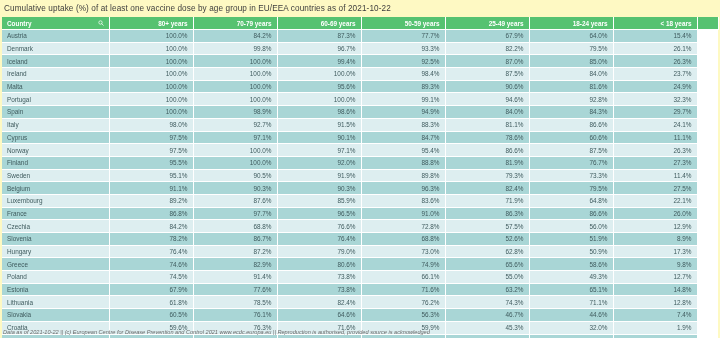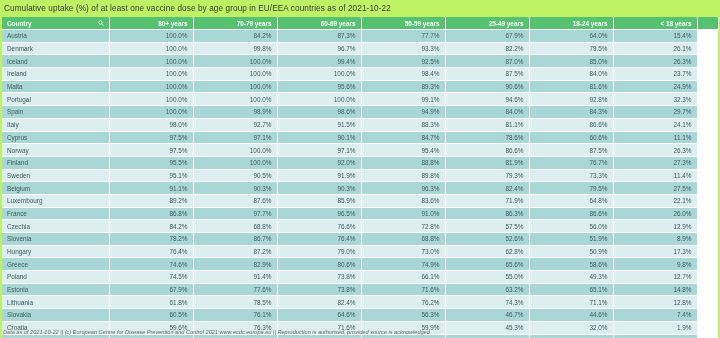--- a/index.html
+++ b/index.html
@@ -11,21 +11,21 @@
     width: 720px;
     height: 338px;
     overflow: hidden;
     font-family: "Liberation Sans", sans-serif;
     color: #444444;
   }
   #page {
     width: 720px;
     height: 338px;
     position: relative;
-    background: #bef264;
+    background: #fef9c3;
     box-sizing: border-box;
     padding: 0;
   }
   .chart-title {
     font-size: 8.2px;
     color: #3d3d3d;
     padding: 4px 0 3px 4px;
     letter-spacing: 0.1px;
     line-height: 10px;
     white-space: nowrap;

